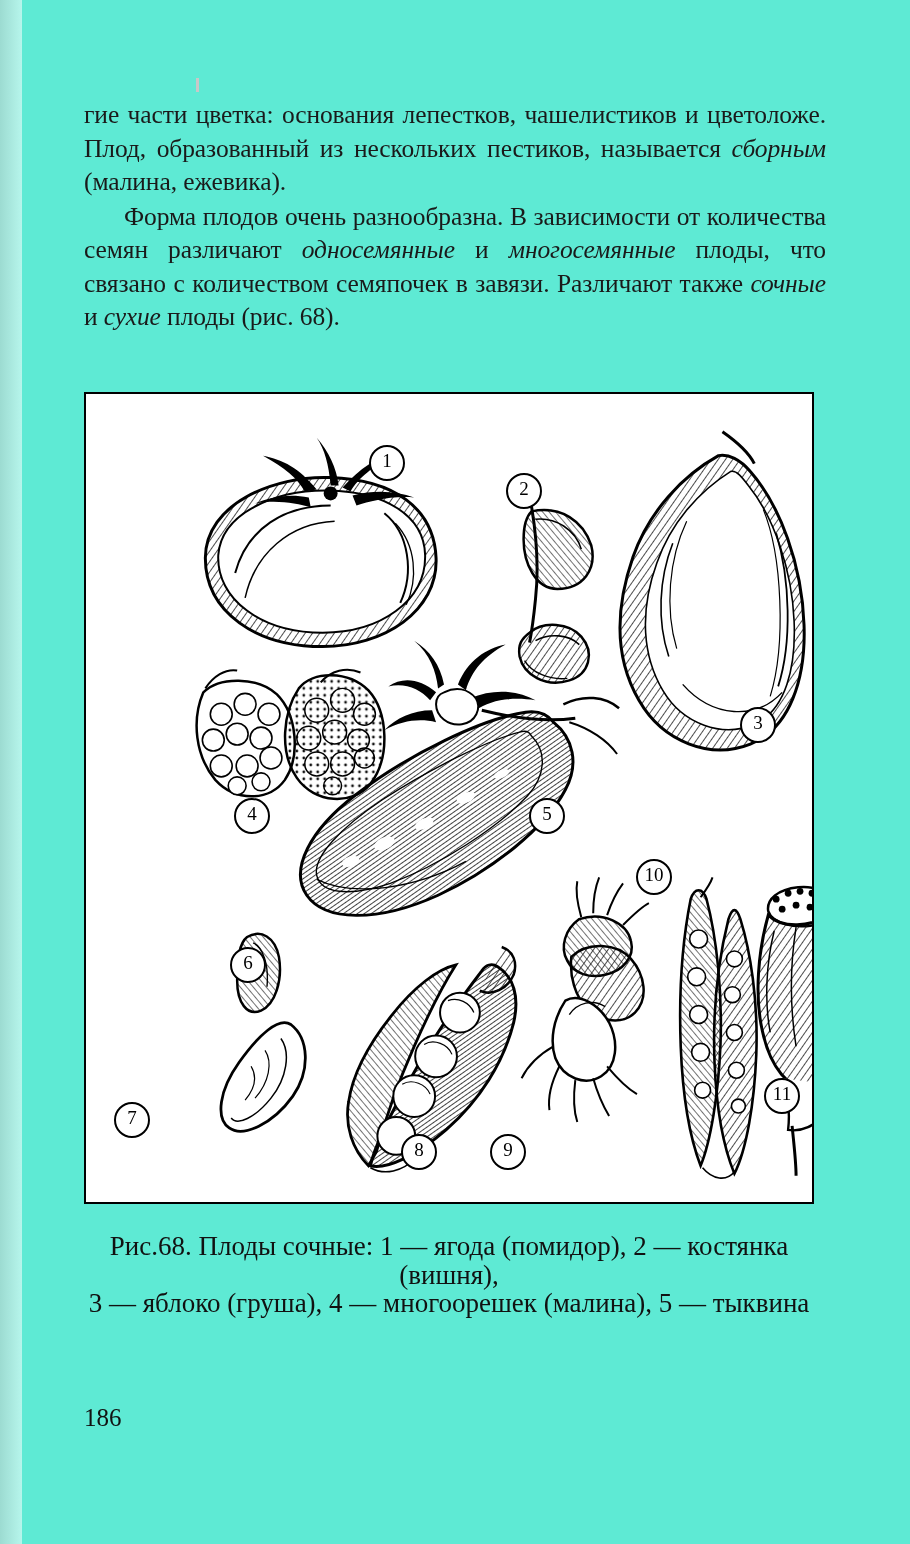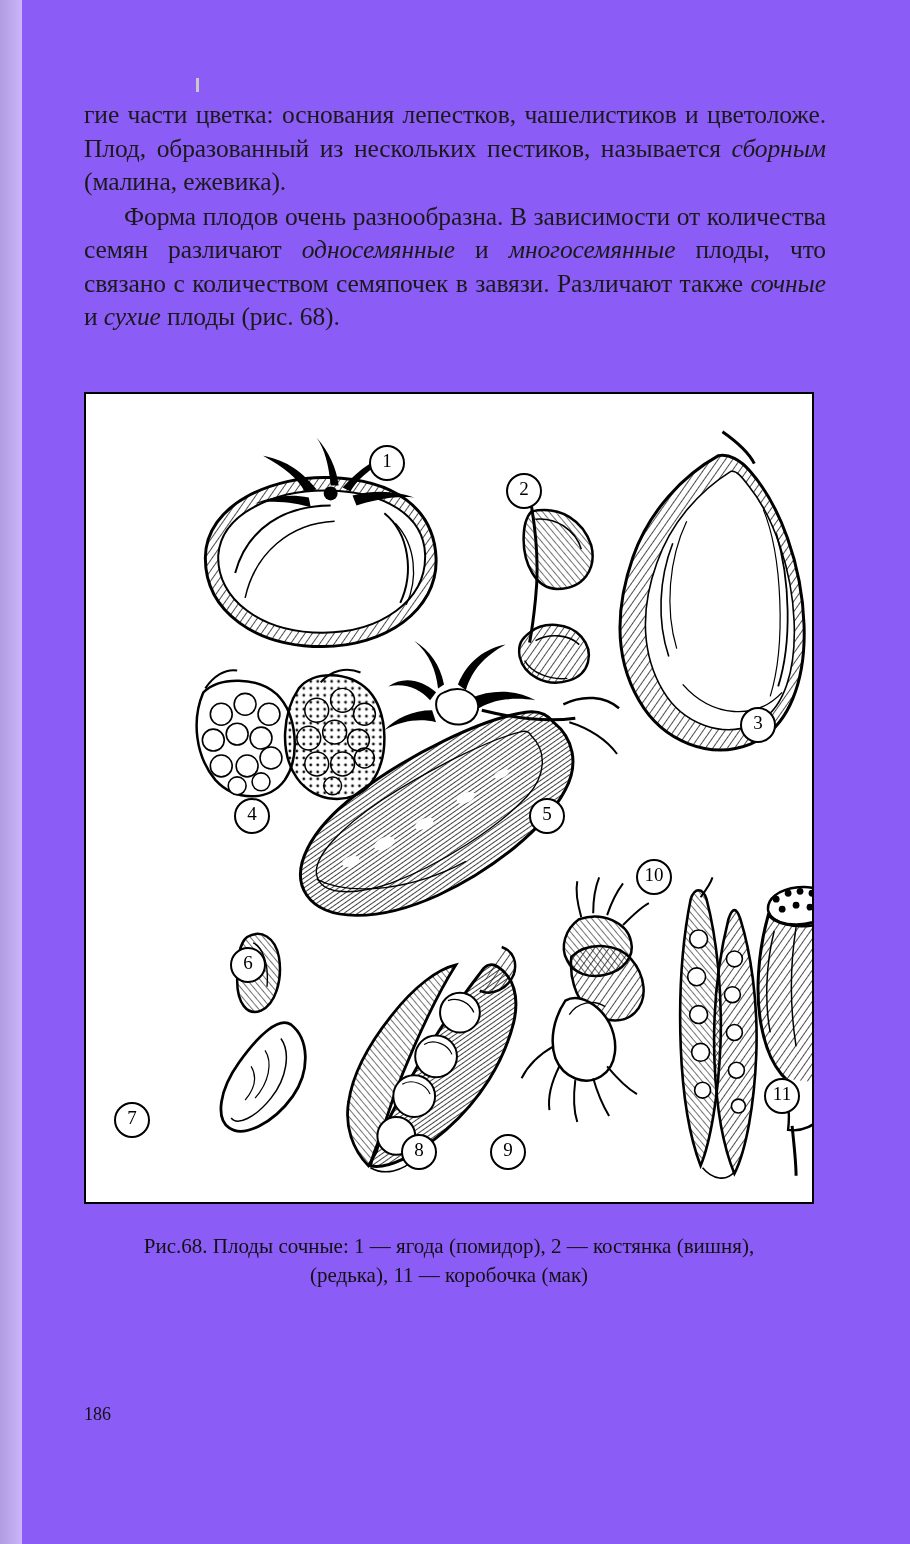--- a/index.html
+++ b/index.html
@@ -13,21 +13,21 @@
     position: relative;
     font-family: "Liberation Serif", serif;
     color: #1a1a1a;
     overflow: hidden;
   }
   .page {
     position: absolute;
     left: 0; top: 0;
     width: 910px;
     height: 1544px;
-    background: #8b5cf6;
+    background: #5eead4;
   }
   .content {
     position: absolute;
     left: 84px;
     top: 98px;
     width: 742px;
   }
   .para {
     font-size: 25.5px;
     line-height: 33.5px;
@@ -74,30 +74,30 @@
   .drawing {
     position: absolute;
     inset: 0;
     z-index: 10;
   }
   .caption {
     position: absolute;
     left: 84px;
     top: 1232px;
     width: 730px;
-    font-size: 21px;
+    font-size: 27px;
     line-height: 28.5px;
     text-align: center;
     color: #111;
   }
   .folio {
     position: absolute;
     left: 84px;
     top: 1404px;
-    font-size: 18px;
+    font-size: 25px;
     color: #111;
   }
   .spine-shadow {
     position: absolute;
     left: 0; top: 0;
     width: 22px; height: 1544px;
     background: linear-gradient(to right, #cfcfcf, #ffffff);
     opacity: .55;
   }
   .speck {
@@ -334,17 +334,17 @@
       <div class="callout" style="left:28px;top:708px;">7</div>
       <div class="callout" style="left:315px;top:740px;">8</div>
       <div class="callout" style="left:404px;top:740px;">9</div>
       <div class="callout" style="left:550px;top:465px;">10</div>
       <div class="callout" style="left:678px;top:684px;">11</div>
     </div>
   </div>
 
   <div class="caption" id="figcap">
       <div>Рис.68. Плоды сочные: 1 — ягода (помидор), 2 — костянка (вишня),</div>
-      <div>(редька), 11 — коробочка (мак)</div>
+      <div>3 — яблоко (груша), 4 — многоорешек (малина), 5 — тыквина</div>
     </div>
 
   <div class="folio">186</div>
 </div>
 
 </body></html>

